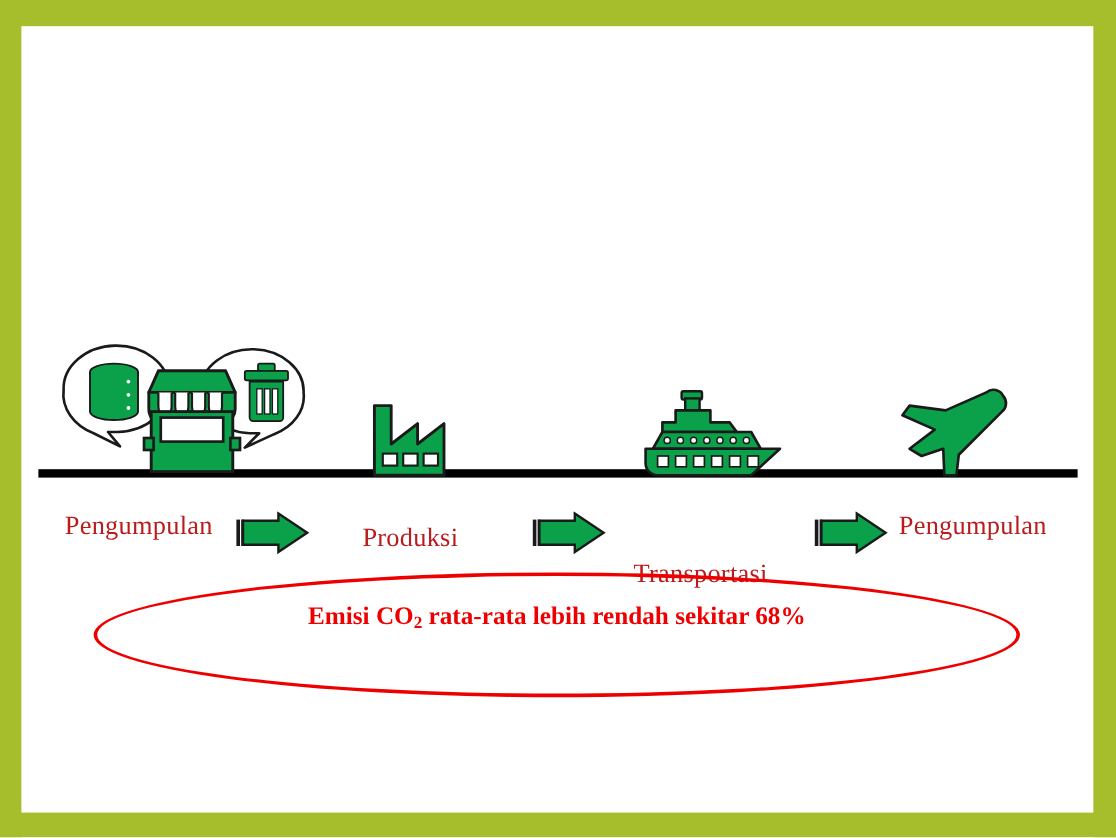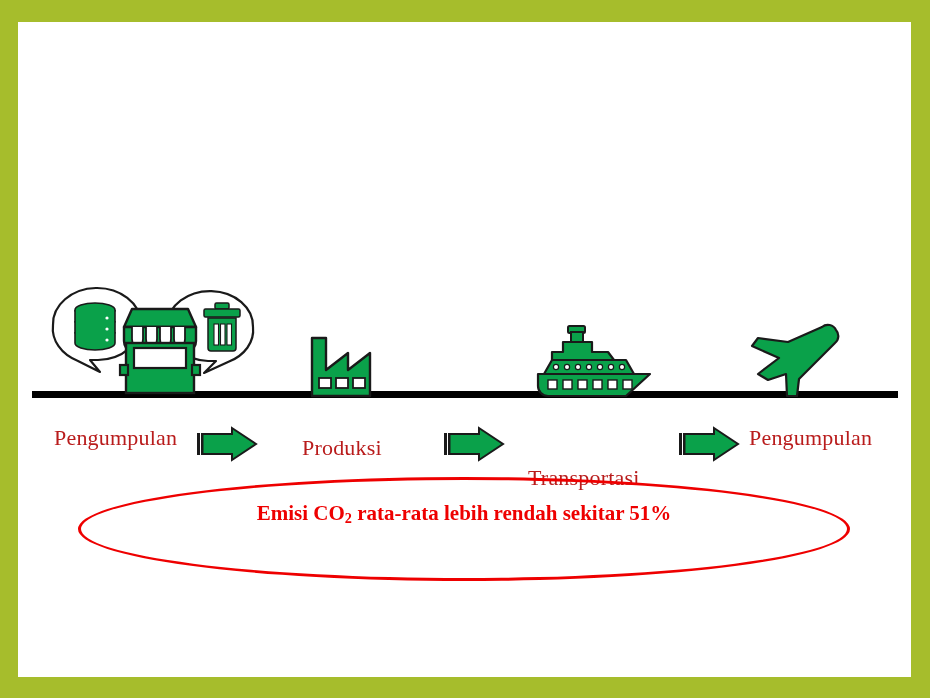--- a/index.html
+++ b/index.html
@@ -246,18 +246,18 @@
           <path d="M6 8 H36 V2 L60 18 L36 34 V28 H6 Z" fill="#0aa14a" stroke="#1a1a1a" stroke-width="2"></path>
           <rect x="1" y="7" width="3" height="22" fill="#1a1a1a"></rect>
           <rect x="5.5" y="7" width="2" height="22" fill="#1a1a1a"></rect>
         </g>
       </svg>
     </div>
 
     <div id="callout">
       <div id="callout-ellipse"></div>
       <div id="callout-text">
-        <span class="ln"><span>Emisi CO</span><sub>2</sub><span> rata-rata lebih rendah sekitar 51%</span></span>
+        <span class="ln"><span>Emisi CO</span><sub>2</sub><span> rata-rata lebih rendah sekitar 68%</span></span>
       </div>
     </div>
 
   </div>
 </div>
 
 </body></html>

